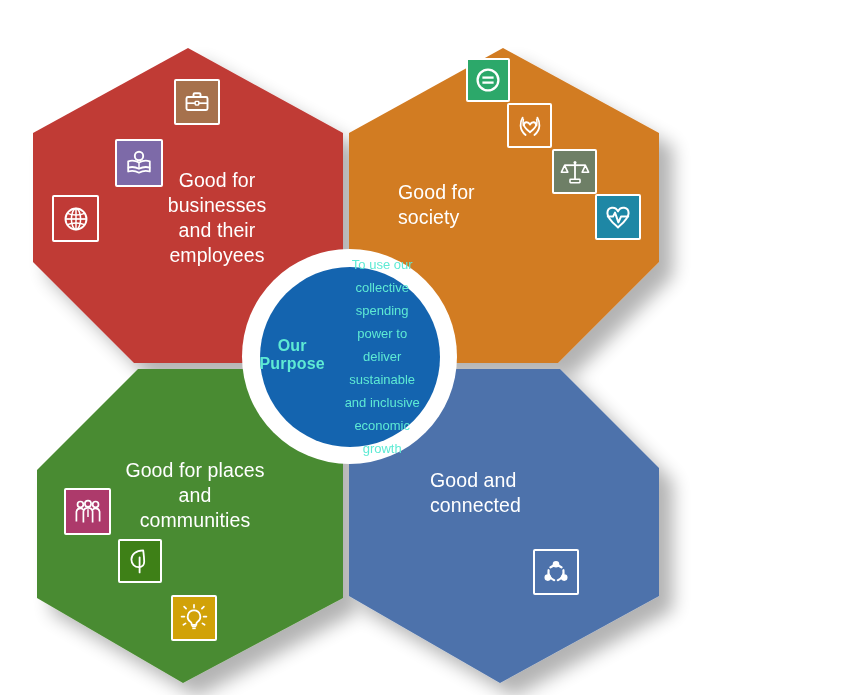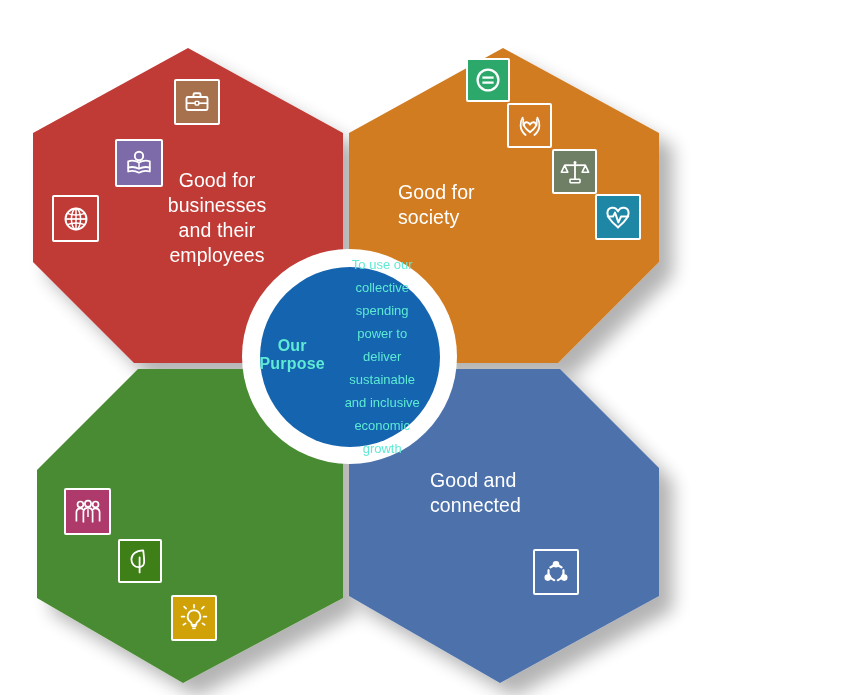--- a/index.html
+++ b/index.html
@@ -140,20 +140,23 @@
   </svg>
 
   <div class="quad-label" id="label-business">Good for
 businesses
 and their
 employees</div>
 
   <div class="quad-label" id="label-society">Good for
 society</div>
 
+  <div class="quad-label" id="label-places">Good for places
+and
+communities</div>
 
   <div class="quad-label" id="label-open">Good and
 connected</div>
 
   <div class="icon-badge" style="left:174px; top:79px; width:46px; height:46px; background:#A6714C;">
     <svg width="28" height="28" viewBox="0 0 28 28">
       <rect x="3.5" y="9" width="21" height="13" rx="1.4" fill="none" stroke="#fff" stroke-width="1.9"></rect>
       <path d="M10.5 9 V6.6 a1.3 1.3 0 0 1 1.3-1.3 h4.4 a1.3 1.3 0 0 1 1.3 1.3 V9" fill="none" stroke="#fff" stroke-width="1.9"></path>
       <line x1="3.5" y1="15.2" x2="24.5" y2="15.2" stroke="#fff" stroke-width="1.7"></line>
       <rect x="12.2" y="13.4" width="3.6" height="3.6" rx="0.7" fill="#A6714C" stroke="#fff" stroke-width="1.4"></rect>

